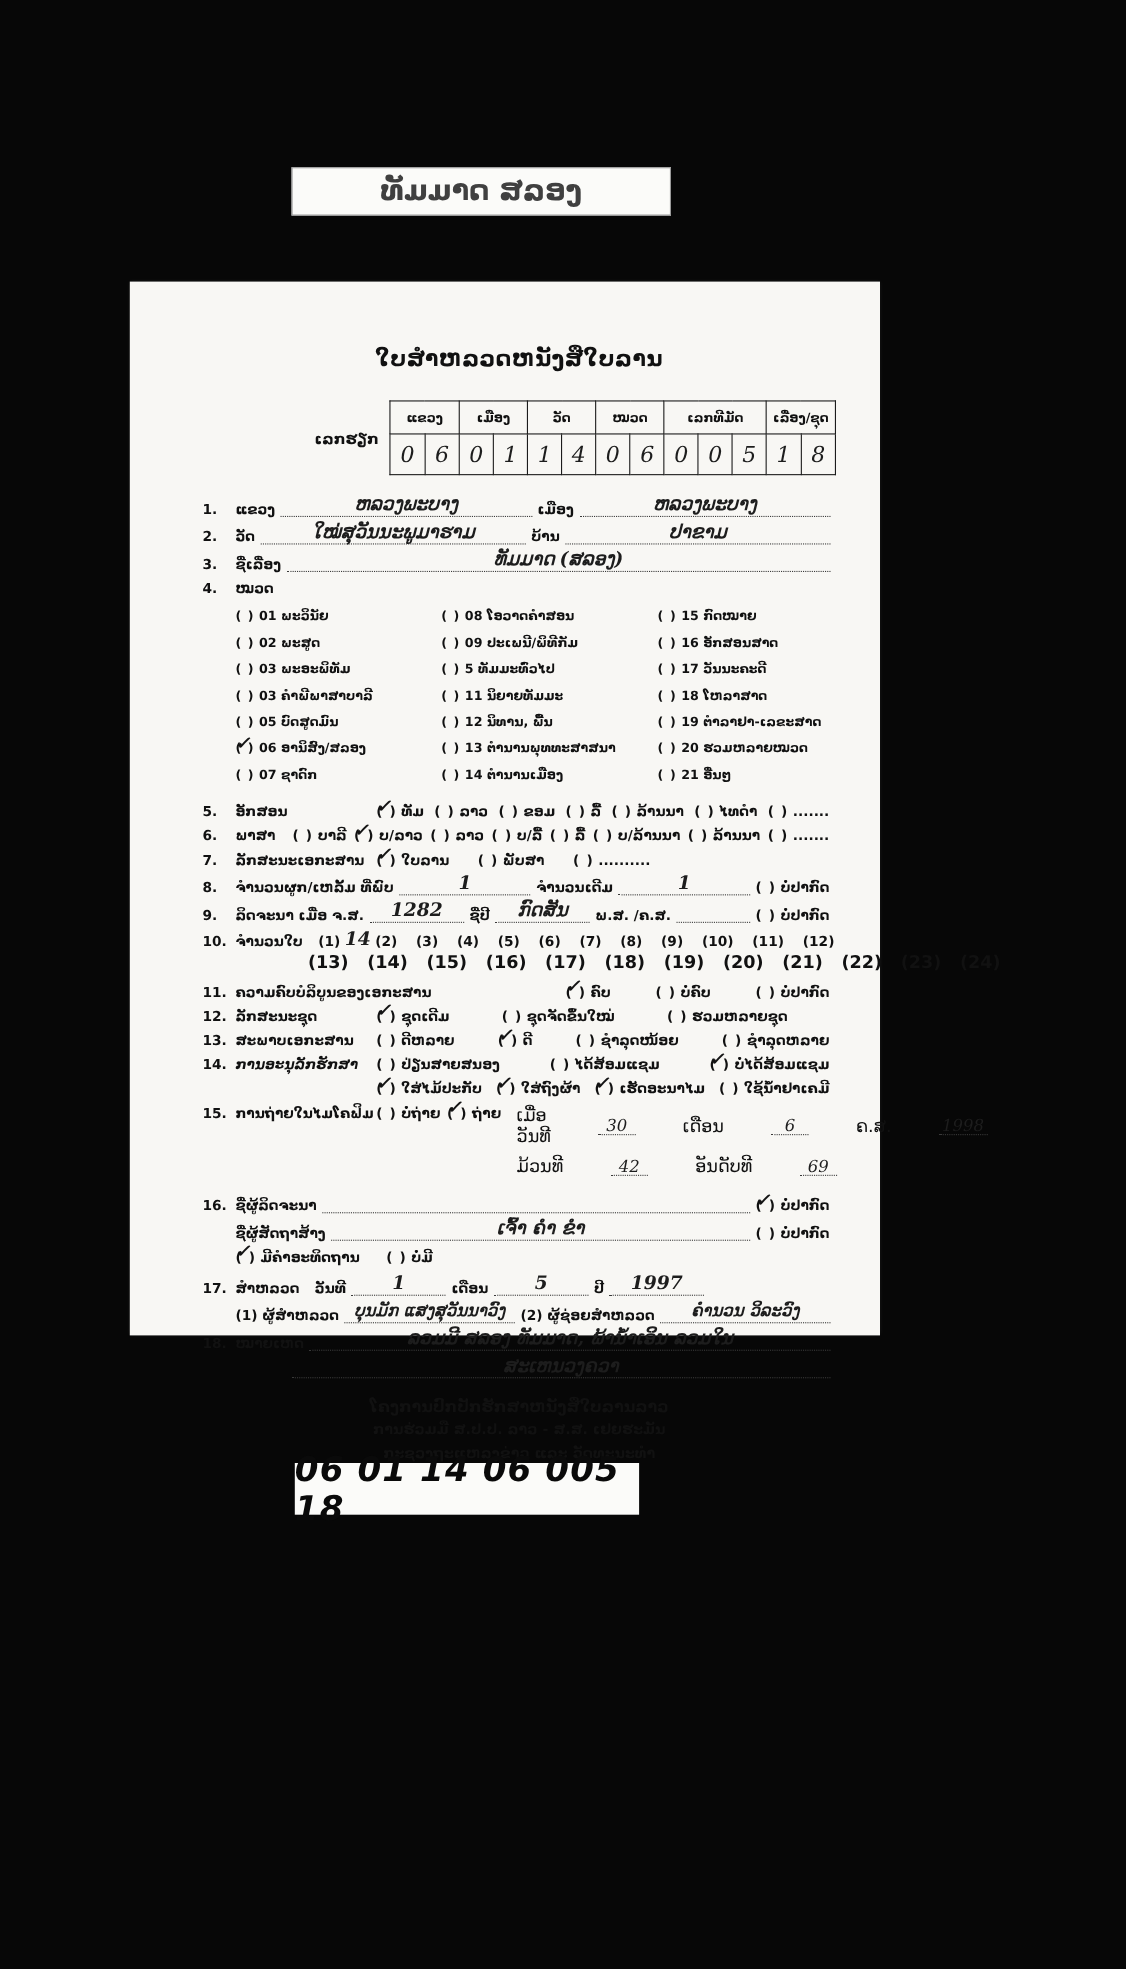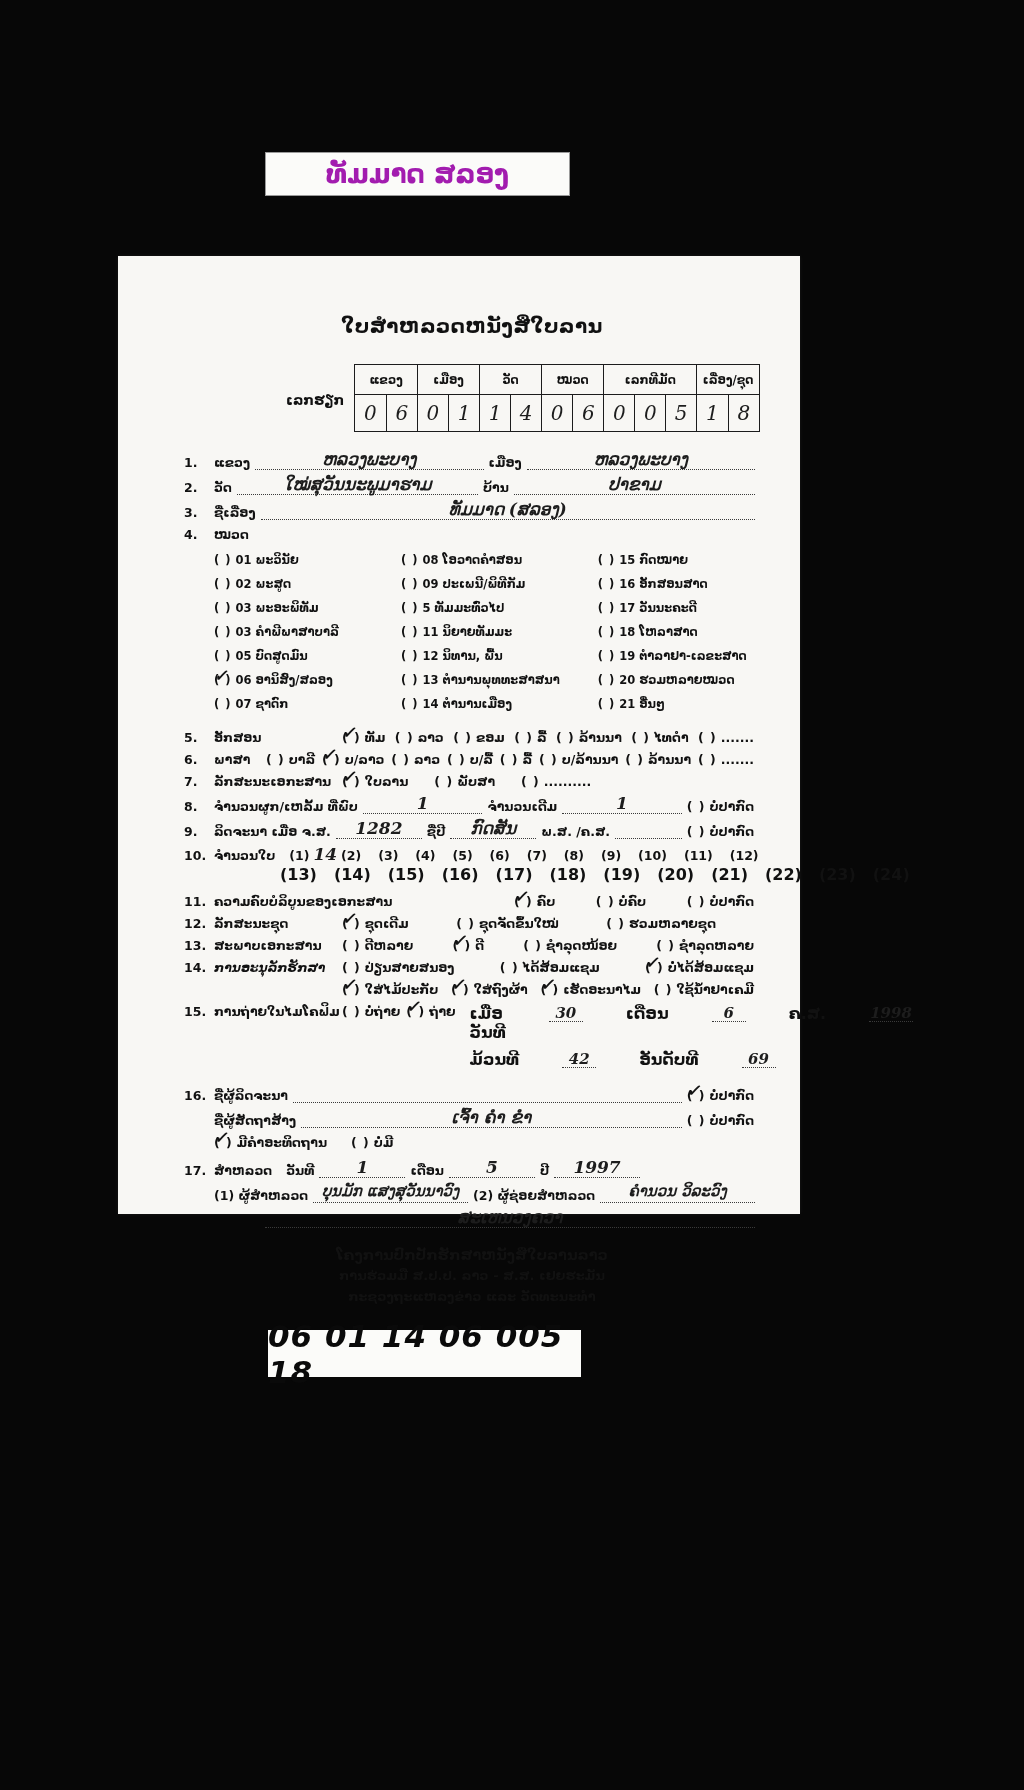--- a/index.html
+++ b/index.html
@@ -4,24 +4,24 @@
 <style>
   html,body{margin:0;padding:0;}
   body{
     width:1024px;height:1790px;position:relative;
     background:#070707;overflow:hidden;
     font-family:"DejaVu Sans","Liberation Sans",sans-serif;
     -webkit-font-smoothing:antialiased;
   }
   
   .top-label{
-    position:absolute;left:265px;top:152px;width:305px;height:44px;
+    position:absolute;left:265px;top:152px;width:345px;height:44px;
     background:#fbfbf9;border:1px solid #9a9a9a;box-sizing:border-box;
     display:flex;align-items:center;justify-content:center;
-    font-size:26px;font-weight:bold;color:#a21caf;
+    font-size:26px;font-weight:bold;color:#404040;
   }
   
   .page{
     position:absolute;left:118px;top:256px;width:682px;height:958px;
     background:#f8f7f4;color:#111;box-sizing:border-box;
     padding:58px 40px 0 66px;box-shadow:0 0 4px rgba(255,255,255,.08);
   }
   .doc-title{text-align:center;font-size:20px;font-weight:bold;margin:0 0 26px 0;letter-spacing:.5px;}
   
   .call-row{display:flex;align-items:flex-end;margin-left:102px;margin-bottom:20px;}
@@ -66,21 +66,21 @@
   .c1{width:196px;}.c2{width:206px;}.c3{width:170px;}
   
   .leafrow{display:flex;flex-wrap:nowrap;}
   .leafrow span{margin-right:17px;font-weight:bold;}
   .l10b{margin-left:96px;margin-bottom:10px;}
   
   .spread{display:flex;flex:1;justify-content:space-between;}
   
   .l15{display:flex;align-items:flex-start;}
   .l15-right{margin-left:8px;}
-  .l15-right .row{display:flex;align-items:flex-start;margin-bottom:8px;font-weight:bold;gap:40px;}
+  .l15-right .row{display:flex;align-items:center;margin-bottom:8px;font-weight:normal;gap:40px;}
   .l15-right .dots{flex:0 0 34px;margin:0 3px;}
   
   .footer{margin-top:16px;text-align:center;font-weight:bold;}
   .footer div{font-size:13px;line-height:1.55;}
   .footer div:first-child{font-size:14.5px;}
   
   .bottom-label{
     position:absolute;left:268px;top:1330px;width:313px;height:47px;
     background:#fbfbf9;display:flex;align-items:center;justify-content:center;
     font-size:31px;font-weight:bold;font-style:italic;color:#0a0a0a;letter-spacing:1px;
@@ -577,20 +577,25 @@
     <span style="flex:1;"></span>
   </div>
   <div class="line">
     <span class="num"></span>
     <span class="lab">(1) ຜູ້ສຳຫລວດ</span>
     <span class="dots"><span class="hand small">ບຸນມັກ ແສງສຸວັນນາວົງ</span></span>
     <span class="lab">(2) ຜູ້ຊ່ອຍສຳຫລວດ</span>
     <span class="dots"><span class="hand small">ຄຳນວນ ວິລະວົງ</span></span>
   </div>
 
+  <div class="line">
+    <span class="num">18.</span>
+    <span class="lab">ໝາຍເຫດ</span>
+    <span class="dots"><span class="hand">ລວມມີ ສລອງ ທັມມາດ, ພ້ານ້ຳເອິນ ລວມໃນ</span></span>
+  </div>
   <div class="line" style="margin-left:76px;">
     <span class="dots"><span class="hand">ສະເຫນວງຄວາ</span></span>
   </div>
 
   <div class="footer">
       <div>ໂຄງການປົກປັກຮັກສາຫນັງສືໃບລານລາວ</div>
       <div>ການຮ່ວມມື ສ.ປ.ປ. ລາວ - ສ.ສ. ເຢຍຮະມັນ</div>
       <div>ກະຊວງຖະແຫລງຂ່າວ ແລະ ວັດທະນະທຳ</div>
     </div>
 

